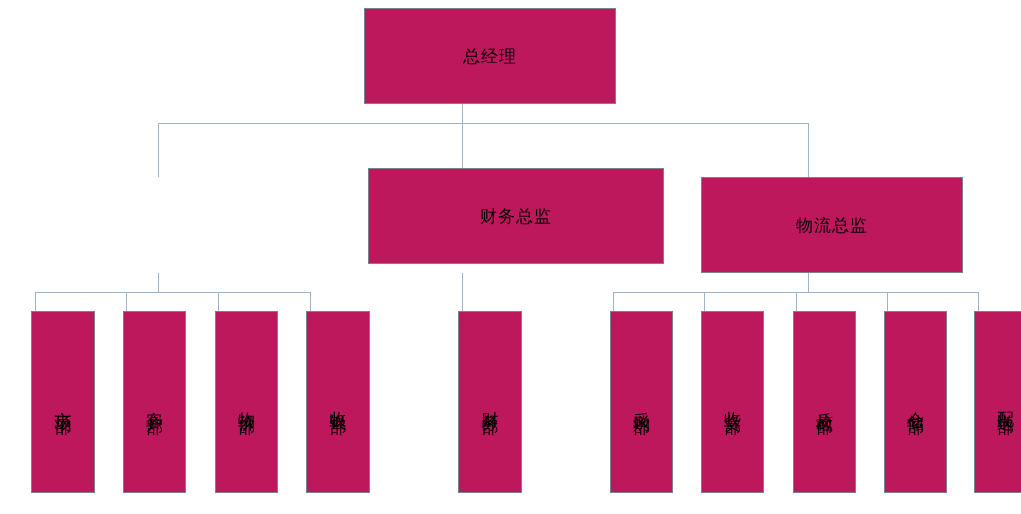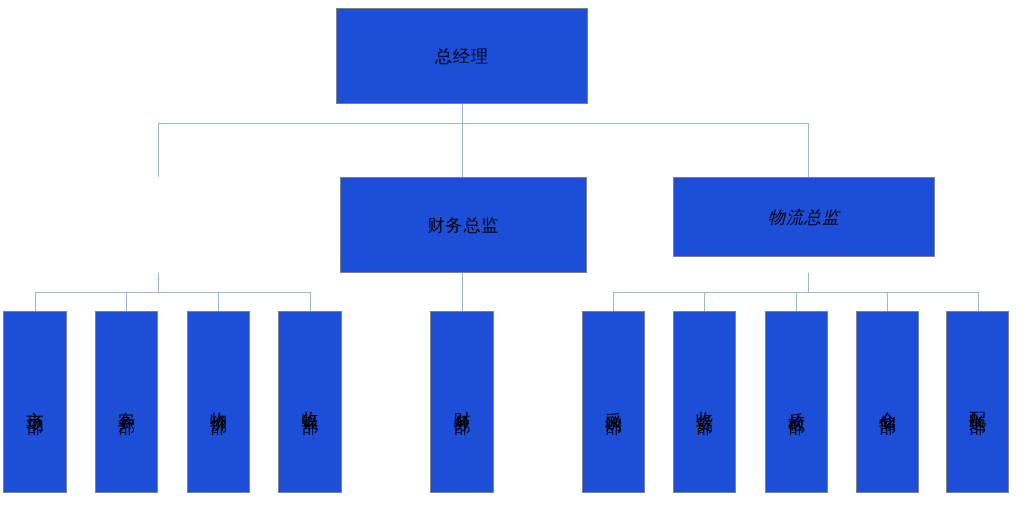--- a/index.html
+++ b/index.html
@@ -13,28 +13,29 @@
   #chart-canvas {
     position: relative;
     width: 1021px;
     height: 514px;
     background: #ffffff;
     overflow: hidden;
   }
   .node {
     position: absolute;
     box-sizing: border-box;
-    background: #1d4ed8;
+    background: #be185d;
     border: 1px solid #7b808f;
     display: flex;
     align-items: center;
     justify-content: center;
     color: #000000;
     font-size: 17px;
     letter-spacing: 1px;
+    margin-left: 28px;
   }
   .node.root,
   .node.director {
     font-size: 17px;
   }
   .node.leaf {
     font-size: 17px;
     writing-mode: vertical-rl;
     text-orientation: upright;
     letter-spacing: 3px;
@@ -66,25 +67,25 @@
 
   <div class="connector v" style="left:462px; top:104px; height:20px;"></div>
 
   <div class="connector h" style="left:158px; top:123px; width:651px;"></div>
 
   <div class="connector v" style="left:158px; top:123px; height:54px;"></div>
   <div class="connector v" style="left:462px; top:123px; height:54px;"></div>
   <div class="connector v" style="left:808px; top:123px; height:54px;"></div>
 
 
-  <div class="node director" style="left:340px; top:177px; width:247px; height:96px;">
+  <div class="node director" style="left:340px; top:168px; width:296px; height:96px;">
     <span class="node-label">财务总监</span>
   </div>
 
-  <div class="node director" style="left:673px; top:177px; width:262px; height:80px;font-style:italic;">
+  <div class="node director" style="left:673px; top:177px; width:262px; height:96px;">
     <span class="node-label">物流总监</span>
   </div>
 
   <div class="connector v" style="left:158px; top:273px; height:19px;"></div>
   <div class="connector h" style="left:35px; top:292px; width:275px;"></div>
   <div class="connector v" style="left:35px; top:292px; height:19px;"></div>
   <div class="connector v" style="left:126px; top:292px; height:19px;"></div>
   <div class="connector v" style="left:218px; top:292px; height:19px;"></div>
   <div class="connector v" style="left:310px; top:292px; height:19px;"></div>
 

